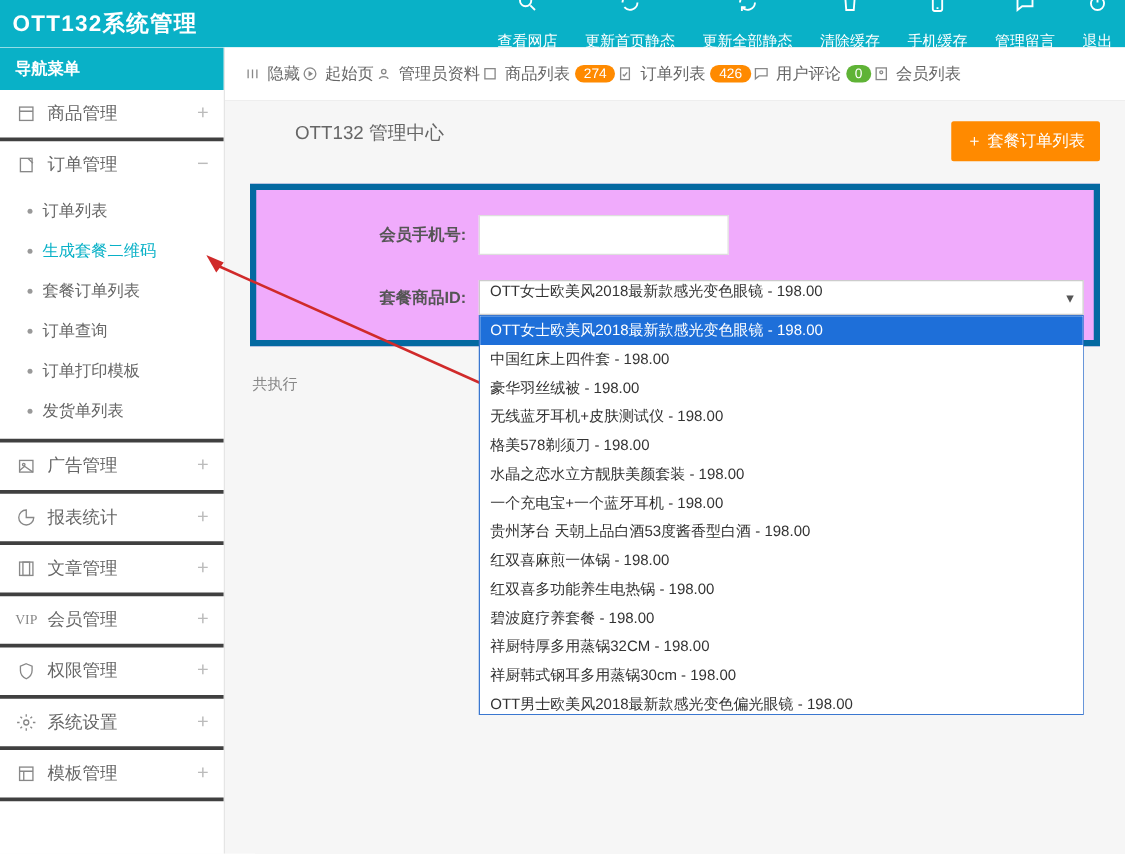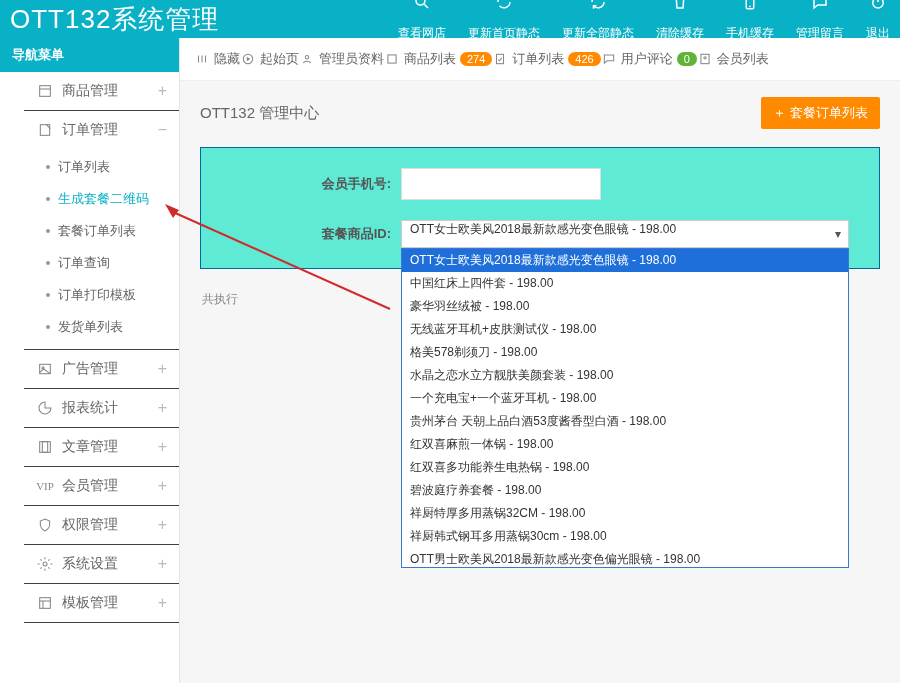--- a/index.html
+++ b/index.html
@@ -1,47 +1,47 @@
 <!DOCTYPE html>
 <html><head>
   <meta charset="utf-8">
   <style>
     * { margin: 0; padding: 0; box-sizing: border-box; font-family: "Microsoft YaHei", Arial, sans-serif; }
     body { width: 900px; height: 683px; overflow: hidden; background: #fff; font-size: 12px; color: #555; }
     .topbar { background: #09b1c7; color: #fff; height: 38px; display: flex; align-items: center; padding: 0 10px; }
-    .topbar .brand { font-size: 26px; font-weight: normal; letter-spacing: 1px; flex: 0 0 auto; }
+    .topbar .brand { font-size: 18px; font-weight: bold; letter-spacing: 1px; flex: 0 0 auto; }
     .topbar .spacer { flex: 1; }
     .topbar .top-actions { display: flex; gap: 22px; align-items: flex-end; padding-bottom: 4px; }
     .top-action { display: flex; flex-direction: column; align-items: center; gap: 14px; font-size: 12px; cursor: pointer; }
     .top-action .ic { width: 18px; height: 18px; display: flex; align-items: center; justify-content: center; }
     .top-action svg { fill: none; stroke: #fff; stroke-width: 2; }
     .layout { display: flex; height: calc(683px - 38px); }
     .sidebar { width: 180px; background: #fff; border-right: 1px solid #e5e5e5; overflow-y: auto; }
     .side-title { background: #09b1c7; color: #fff; padding: 8px 12px; font-size: 13px; font-weight: bold; }
-    .side-group { border-bottom: 1px solid #404040; margin-left: 24px; }
+    .side-group { border-bottom: 3px solid #404040; }
     .side-group-hd { display: flex; align-items: center; padding: 10px 12px; font-size: 14px; color: #666; cursor: pointer; }
     .side-group-hd .gic { width: 18px; height: 18px; margin-right: 8px; display: flex; align-items: center; justify-content: center; }
     .side-group-hd .gic svg { fill: none; stroke: #888; stroke-width: 1.6; }
     .side-group-hd .plus { margin-left: auto; color: #bbb; font-size: 16px; }
     .side-sub { padding: 2px 0 6px 0; }
     .side-sub-item { padding: 7px 12px 7px 34px; font-size: 13px; color: #666; cursor: pointer; position: relative; }
     .side-sub-item::before { content: ""; width: 4px; height: 4px; background: #999; border-radius: 50%; position: absolute; left: 22px; top: 50%; transform: translateY(-50%); }
     .side-sub-item.active { color: #09b1c7; }
     .main { flex: 1; background: #f6f6f6; display: flex; flex-direction: column; position: relative; }
     .tabbar { background: #fff; border-bottom: 1px solid #eee; padding: 12px 14px; display: flex; align-items: center; font-size: 13px; color: #666; }
     .tab { display: flex; align-items: center; gap: 4px; cursor: pointer; }
     .tab .tic { width: 16px; height: 16px; display: flex; align-items: center; justify-content: center; }
     .tab .tic svg { fill: none; stroke: #888; stroke-width: 1.8; }
     .badge { background: #ff8a00; color: #fff; border-radius: 9px; padding: 1px 7px; font-size: 11px; }
     .badge.green { background: #5fb336; }
     .content { padding: 16px 20px; }
-    .page-title-row { display: flex; align-items: center; margin-bottom: 18px; }
+    .page-title-row { display: flex; margin-bottom: 18px; margin-left: 36px; }
     .page-title { font-size: 15px; color: #666; }
     .orange-btn { margin-left: auto; background: #ff8a00; color: #fff; padding: 7px 12px; font-size: 13px; border-radius: 2px; cursor: pointer; display: flex; align-items: center; gap: 4px; }
-    .form-panel { background: #5eead4; border: 1px solid #0369a1; padding: 20px 30px; }
+    .form-panel { background: #f0abfc; border: 5px solid #0369a1; padding: 20px 8px; }
     .form-row { display: flex; align-items: center; margin-bottom: 20px; }
     .form-label { width: 170px; text-align: right; font-weight: bold; color: #555; padding-right: 10px; font-size: 13px; }
     .form-input { width: 200px; height: 32px; border: 1px solid #ddd; padding: 0 8px; }
     .form-select-wrap { flex: 1; position: relative; }
     .form-select { width: 100%; height: 28px; border: 1px solid #ccc; padding: 0 24px 0 8px; background: #fff; font-size: 12px; color: #333; appearance: none; cursor: pointer; }
     .select-caret { position: absolute; right: 8px; top: 50%; transform: translateY(-50%); pointer-events: none; }
     .dropdown { position: absolute; left: 0; right: 0; top: 28px; background: #fff; border: 1px solid #3a77d0; max-height: 320px; overflow-y: auto; z-index: 50; }
     .dropdown::-webkit-scrollbar { width: 14px; }
     .dropdown::-webkit-scrollbar-thumb { background: #c1c1c1; }
     .dropdown-item { padding: 3px 8px; font-size: 12px; color: #333; cursor: pointer; white-space: nowrap; overflow: hidden; text-overflow: ellipsis; }

